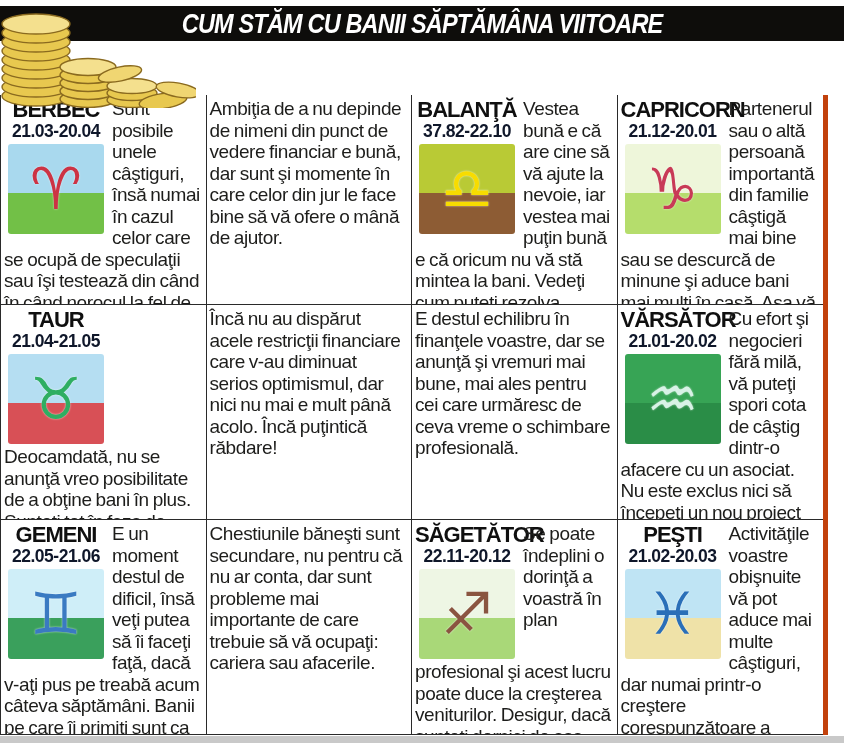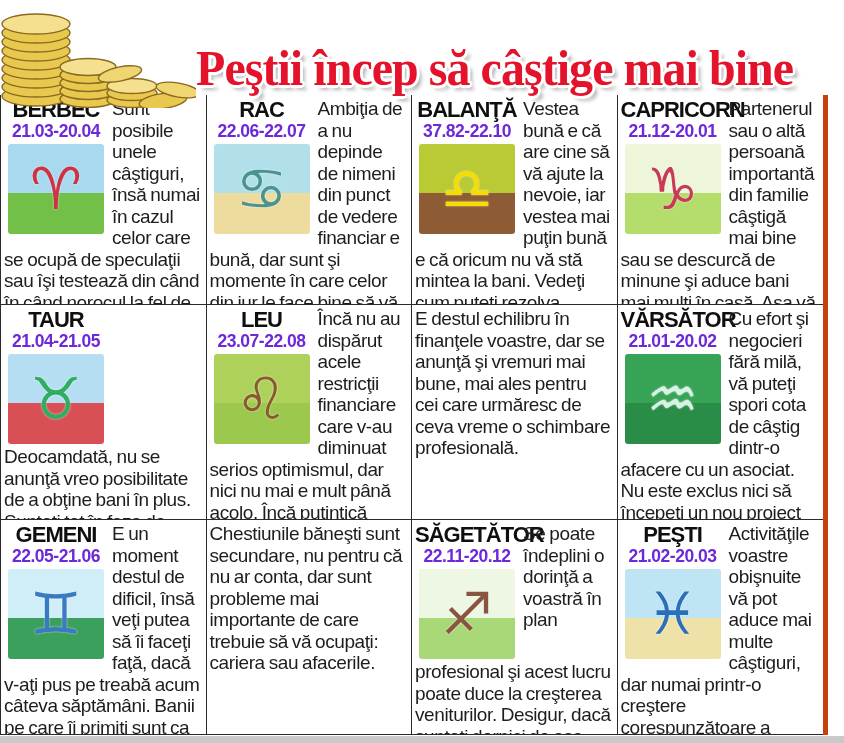--- a/index.html
+++ b/index.html
@@ -66,21 +66,21 @@
   .sign-block{
     float:left;width:104px;margin:0 4px 2px 0;
     text-align:center;
   }
   .sign-name{
     font-weight:bold;font-size:22px;line-height:24px;
     letter-spacing:-1px;white-space:nowrap;color:#0f0f0f;
   }
   .sign-dates{
     font-weight:bold;font-size:17.5px;line-height:19px;
-    letter-spacing:-0.5px;white-space:nowrap;color:#6d28d9;
+    letter-spacing:-0.5px;white-space:nowrap;color:#0f172a;
   }
   .sign-icon{
     width:96px;height:90px;margin:3px auto 0 auto;
     border-radius:3px;
     display:flex;align-items:center;justify-content:center;
   }
   .sign-icon .glyph{
     font-family:"DejaVu Sans",sans-serif;
     font-size:58px;line-height:1;font-weight:bold;
     text-shadow:0 0 2px rgba(255,255,255,.75);
@@ -96,24 +96,24 @@
   .bottom-strip{
     position:absolute;left:0;right:0;bottom:0;height:7px;
     background:#c9c9c9;
   }
 </style>
 </head>
 <body>
 
 <div class="page">
 
-
-  <div class="headline">
-    <span class="headline-text">Peştii încep să câştige mai bine</span>
-  </div>
+  <div class="banner">
+    <span class="banner-text">CUM STĂM CU BANII SĂPTĂMÂNA VIITOARE</span>
+  </div>
+
 
   <svg class="coins" viewBox="0 0 196 104" aria-hidden="true">
     <g stroke="#8a6a1f" stroke-width="1.4">
 
       <g fill="#e8c84f">
         <ellipse cx="36" cy="92" rx="34" ry="10"></ellipse>
           <ellipse cx="36" cy="83" rx="34" ry="10"></ellipse>
         <ellipse cx="36" cy="74" rx="34" ry="10"></ellipse>
           <ellipse cx="36" cy="65" rx="34" ry="10"></ellipse>
         <ellipse cx="36" cy="56" rx="34" ry="10"></ellipse>
@@ -149,27 +149,20 @@
       <div class="sign-name">BERBEC</div>
       <div class="sign-dates">21.03-20.04</div>
       <div class="sign-icon" style="background: linear-gradient(rgb(169, 217, 238) 0px, rgb(169, 217, 238) 55%, rgb(114, 192, 71) 55%, rgb(114, 192, 71) 100%);">
         <span class="glyph" style="color: rgb(204, 51, 68);">♈</span>
       </div>
     </div>
     <p class="sign-text">Sunt posibile unele câştiguri, însă numai în cazul celor care se ocupă de speculaţii sau îşi testează din când în când norocul la fel de fel de jocuri.</p>
   </div>
 
   <div class="cell">
-    <div class="sign-block">
-      <div class="sign-name">RAC</div>
-      <div class="sign-dates">22.06-22.07</div>
-      <div class="sign-icon" style="background: linear-gradient(rgb(178, 224, 234) 0px, rgb(178, 224, 234) 55%, rgb(238, 219, 158) 55%, rgb(238, 219, 158) 100%);">
-        <span class="glyph" style="color: rgb(74, 147, 144);">♋</span>
-      </div>
-    </div>
     <p class="sign-text">Ambiţia de a nu depinde de nimeni din punct de vedere financiar e bună, dar sunt şi momente în care celor din jur le face bine să vă ofere o mână de ajutor.</p>
   </div>
 
   <div class="cell">
     <div class="sign-block">
       <div class="sign-name">BALANŢĂ</div>
       <div class="sign-dates">37.82-22.10</div>
       <div class="sign-icon" style="background: linear-gradient(rgb(185, 202, 53) 0px, rgb(185, 202, 53) 55%, rgb(141, 92, 52) 55%, rgb(141, 92, 52) 100%);">
         <span class="glyph" style="color: rgb(247, 220, 0);">♎</span>
       </div>
@@ -193,27 +186,20 @@
       <div class="sign-name">TAUR</div>
       <div class="sign-dates">21.04-21.05</div>
       <div class="sign-icon" style="background: linear-gradient(rgb(181, 222, 242) 0px, rgb(181, 222, 242) 55%, rgb(216, 80, 86) 55%, rgb(216, 80, 86) 100%);">
         <span class="glyph" style="color: rgb(47, 174, 98);">♉</span>
       </div>
     </div>
     <p class="sign-text">Deocamdată, nu se anunţă vreo posibilitate de a obţine bani în plus. Sunteţi tot în faza de negociere, de discuţii generale legate de sursele de câştig.</p>
   </div>
 
   <div class="cell">
-    <div class="sign-block">
-      <div class="sign-name">LEU</div>
-      <div class="sign-dates">23.07-22.08</div>
-      <div class="sign-icon" style="background: linear-gradient(rgb(174, 209, 92) 0px, rgb(174, 209, 92) 55%, rgb(156, 200, 78) 55%, rgb(156, 200, 78) 100%);">
-        <span class="glyph" style="color: rgb(138, 90, 42);">♌</span>
-      </div>
-    </div>
     <p class="sign-text">Încă nu au dispărut acele restricţii financiare care v-au diminuat serios optimismul, dar nici nu mai e mult până acolo. Încă puţintică răbdare!</p>
   </div>
 
   <div class="cell">
     <p class="sign-text">E destul echilibru în finanţele voastre, dar se anunţă şi vremuri mai bune, mai ales pentru cei care urmăresc de ceva vreme o schimbare profesională.</p>
   </div>
 
   <div class="cell">
     <div class="sign-block">
       <div class="sign-name">VĂRSĂTOR</div>

